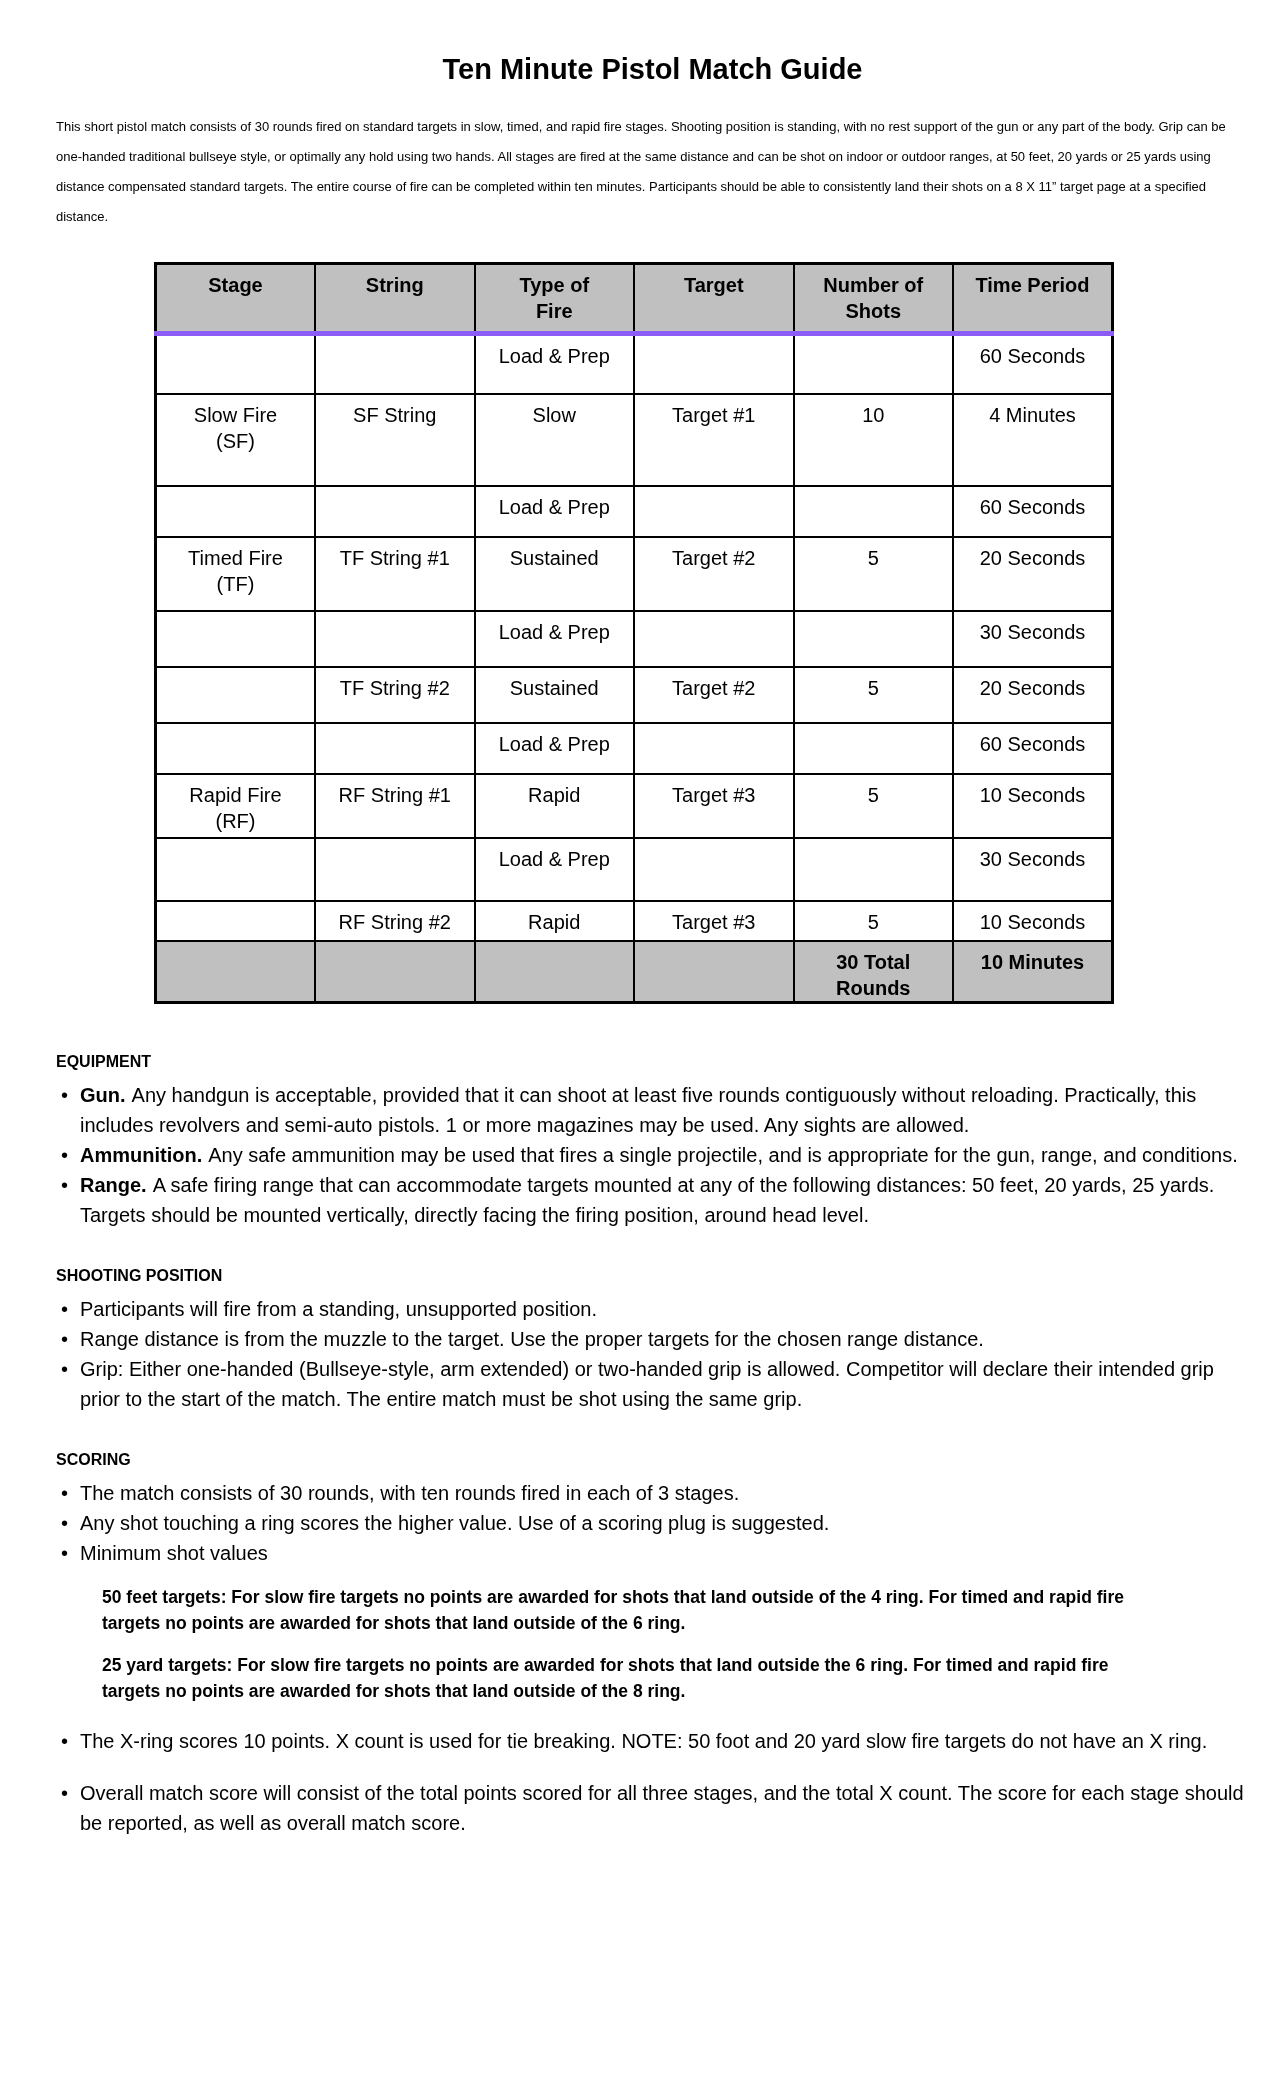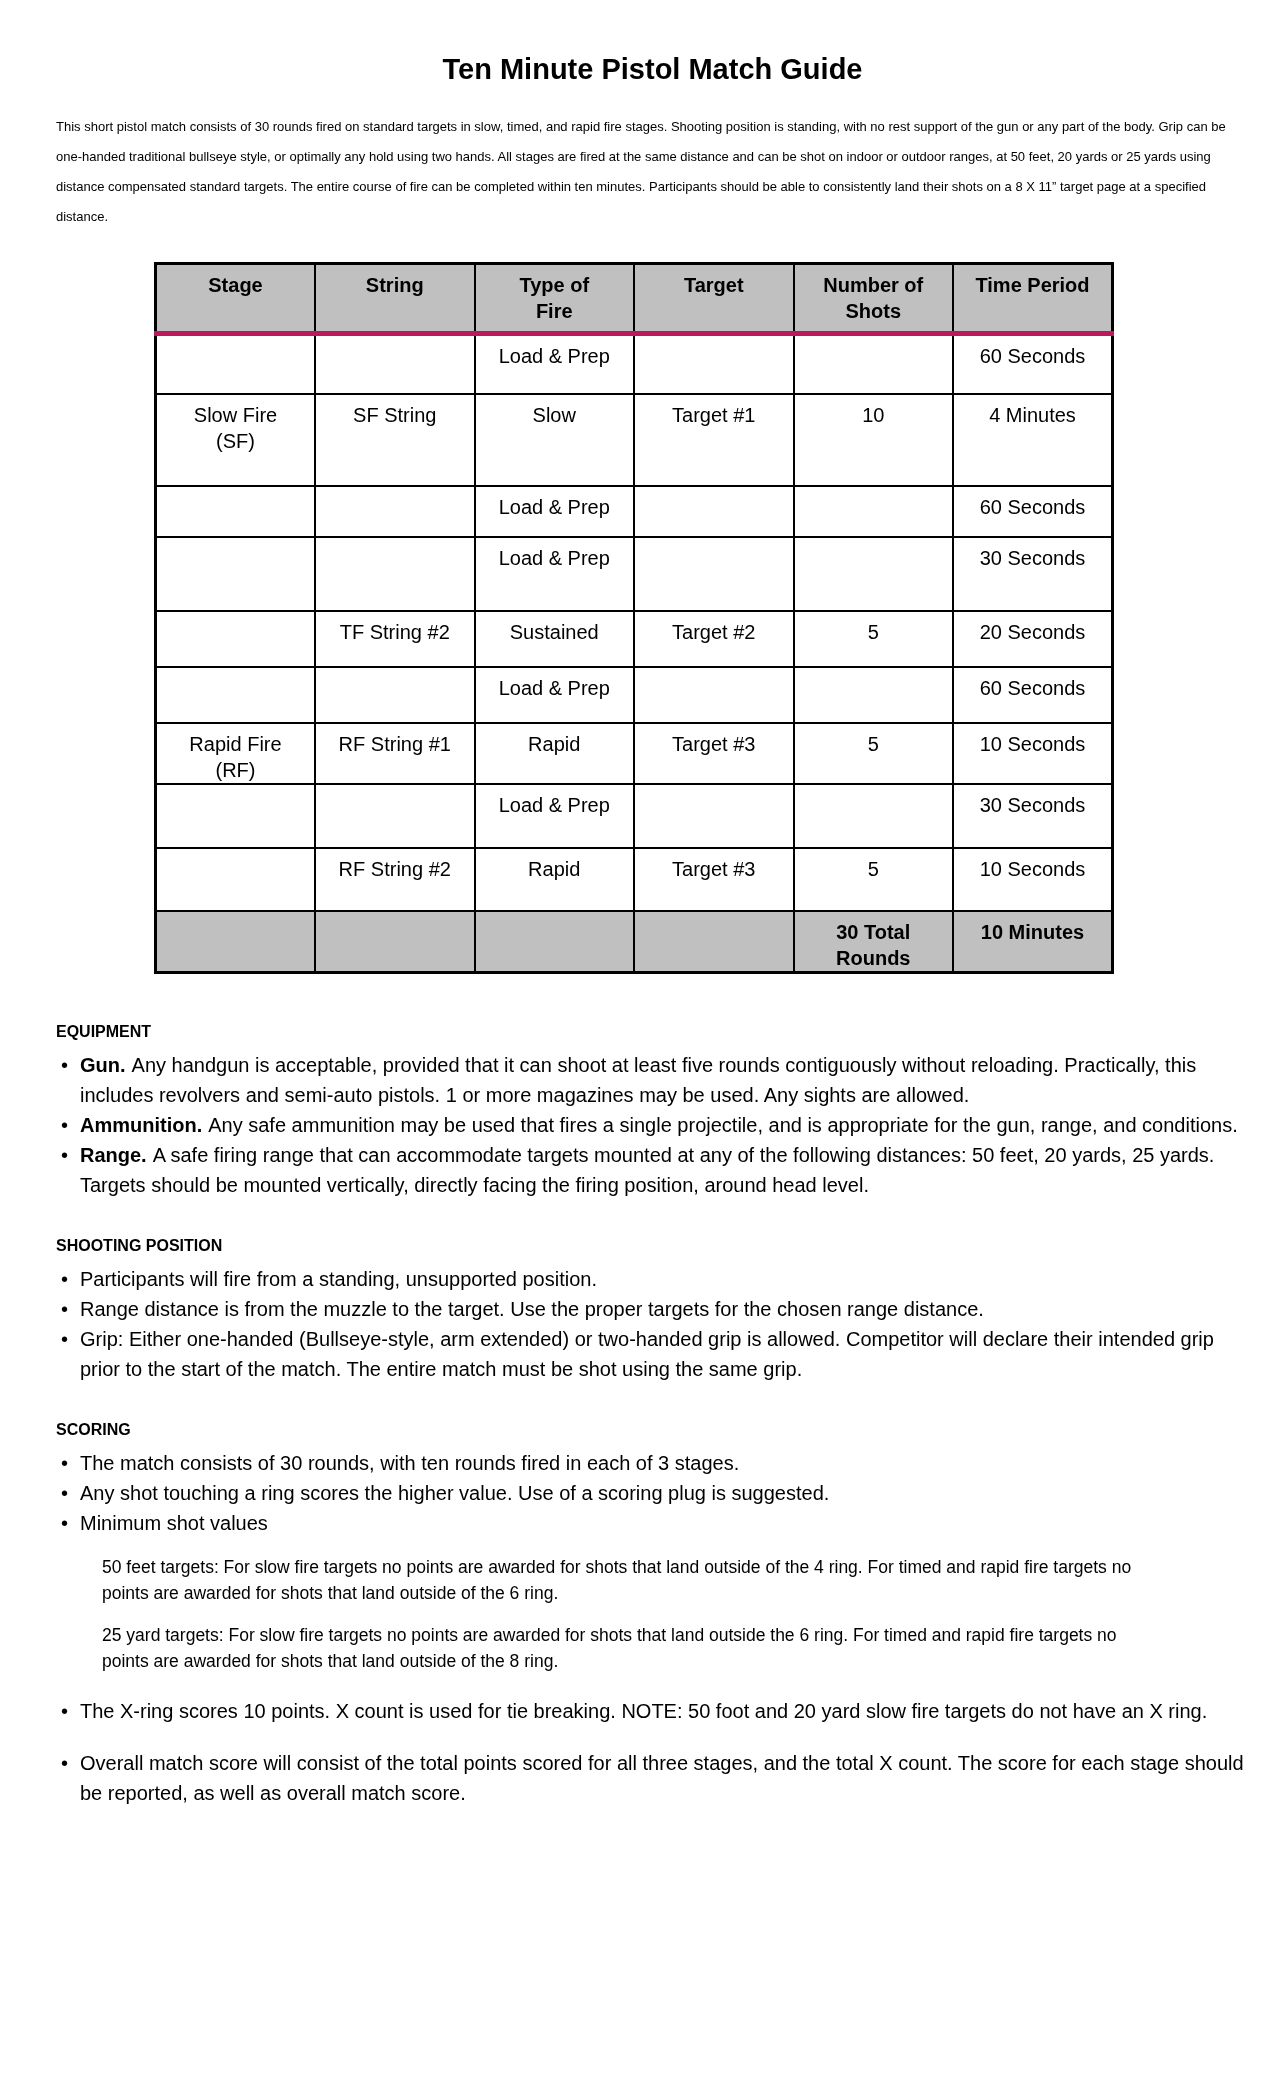--- a/index.html
+++ b/index.html
@@ -3,42 +3,42 @@
 <meta charset="utf-8">
 <style>
   html,body{margin:0;padding:0;background:#ffffff;color:#000000;}
   body{width:1275px;min-height:2100px;font-family:"Liberation Sans",sans-serif;}
   .page{box-sizing:border-box;width:1275px;min-height:2100px;padding:38px 26px 40px 56px;background:#fff;}
   h1{font-size:29px;line-height:34px;font-weight:bold;text-align:center;margin:14px 0 26px 0;}
   .intro{font-size:13px;line-height:30px;margin:0 0 30px 0;}
   table.course{border-collapse:collapse;table-layout:fixed;width:960px;margin:0 0 44px 98px;border:3px solid #000;}
   th,td{border:2px solid #000;font-size:20px;line-height:26px;text-align:center;vertical-align:top;
         padding:7px 4px 0 4px;white-space:pre-line;overflow:hidden;}
-  th{background:#c0c0c0;font-weight:bold;border-bottom:5px solid #be185d;height:70px;box-sizing:border-box;}
+  th{background:#c0c0c0;font-weight:bold;border-bottom:5px solid #8b5cf6;height:70px;box-sizing:border-box;}
   tbody tr:nth-child(1){height:60px}
   tbody tr:nth-child(2){height:92px}
   tbody tr:nth-child(3){height:51px}
   tbody tr:nth-child(4){height:74px}
   tbody tr:nth-child(5){height:56px}
   tbody tr:nth-child(6){height:56px}
   tbody tr:nth-child(7){height:51px}
   tbody tr:nth-child(8){height:64px}
   tbody tr:nth-child(9){height:63px}
   tbody tr:nth-child(10){height:40px}
   tbody tr:nth-child(11){height:58px}
   tr.total td{background:#c0c0c0;font-weight:bold;}
   h2{font-size:16px;line-height:28px;font-weight:bold;margin:32px 0 4px 0;}
   section{margin:0;}
   .bullet{display:flex;font-size:20px;line-height:30px;margin:0;}
   .bullet .dot{flex:none;width:24px;padding-left:5px;box-sizing:border-box;}
   .bullet .btxt{flex:1;padding-right:2px;}
   .lead{font-weight:bold;}
   .lead:not(:empty){margin-right:6px;}
   .bullet.spaced{margin-top:22px;}
-  .subpara{font-size:17.5px;line-height:26px;margin:16px 90px 0 46px;max-width:1040px;}
+  .subpara{font-size:17.5px;line-height:26px;margin:16px 90px 0 46px;max-width:1040px;font-weight:bold;}
   .subpara:last-of-type{margin-bottom:4px;}
 </style>
 </head>
 <body>
 
 <div class="page">
   <h1>Ten Minute Pistol Match Guide</h1>
   <p class="intro">This short pistol match consists of 30 rounds fired on standard targets in slow, timed, and rapid fire stages. Shooting position is standing, with no rest support of the gun or any part of the body. Grip can be one-handed traditional bullseye style, or optimally any hold using two hands. All stages are fired at the same distance and can be shot on indoor or outdoor ranges, at 50 feet, 20 yards or 25 yards using distance compensated standard targets. The entire course of fire can be completed within ten minutes. Participants should be able to consistently land their shots on a 8 X 11” target page at a specified distance.</p>
 
   <table class="course">
@@ -74,20 +74,29 @@
         </tr>
         <tr>
           <td></td>
           <td></td>
           <td>Load &amp; Prep</td>
           <td></td>
           <td></td>
           <td>60 Seconds</td>
         </tr>
         <tr>
+          <td>Timed Fire
+(TF)</td>
+          <td>TF String #1</td>
+          <td>Sustained</td>
+          <td>Target #2</td>
+          <td>5</td>
+          <td>20 Seconds</td>
+        </tr>
+        <tr>
           <td></td>
           <td></td>
           <td>Load &amp; Prep</td>
           <td></td>
           <td></td>
           <td>30 Seconds</td>
         </tr>
         <tr>
           <td></td>
           <td>TF String #2</td>

